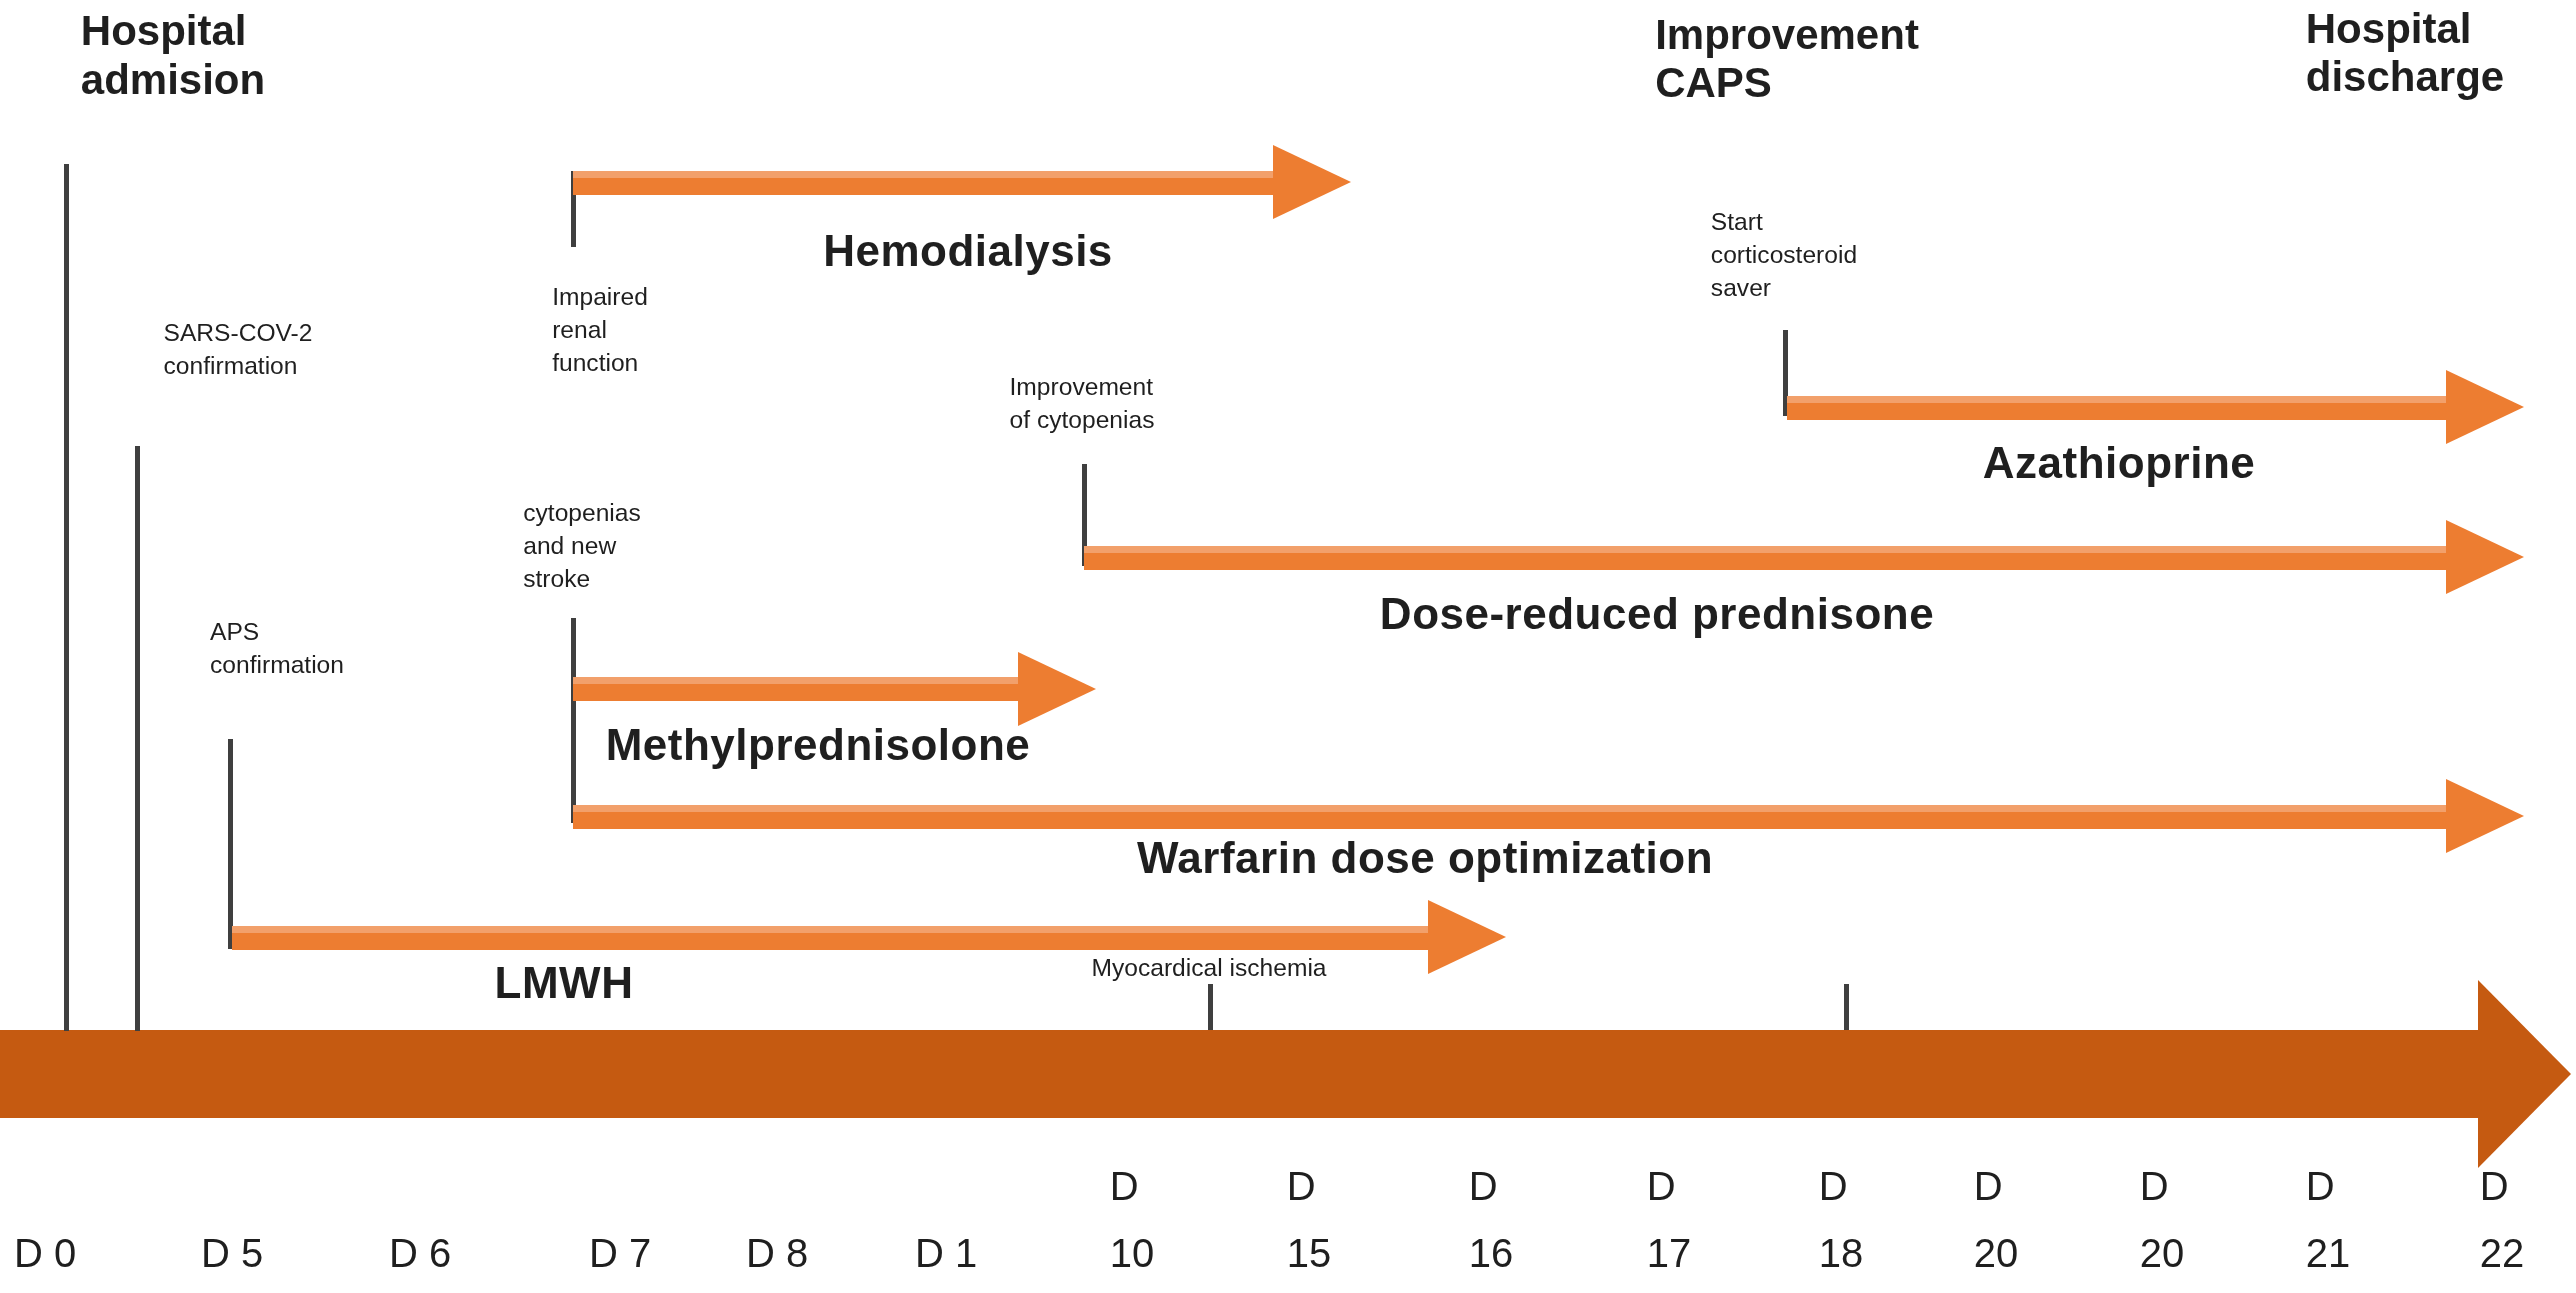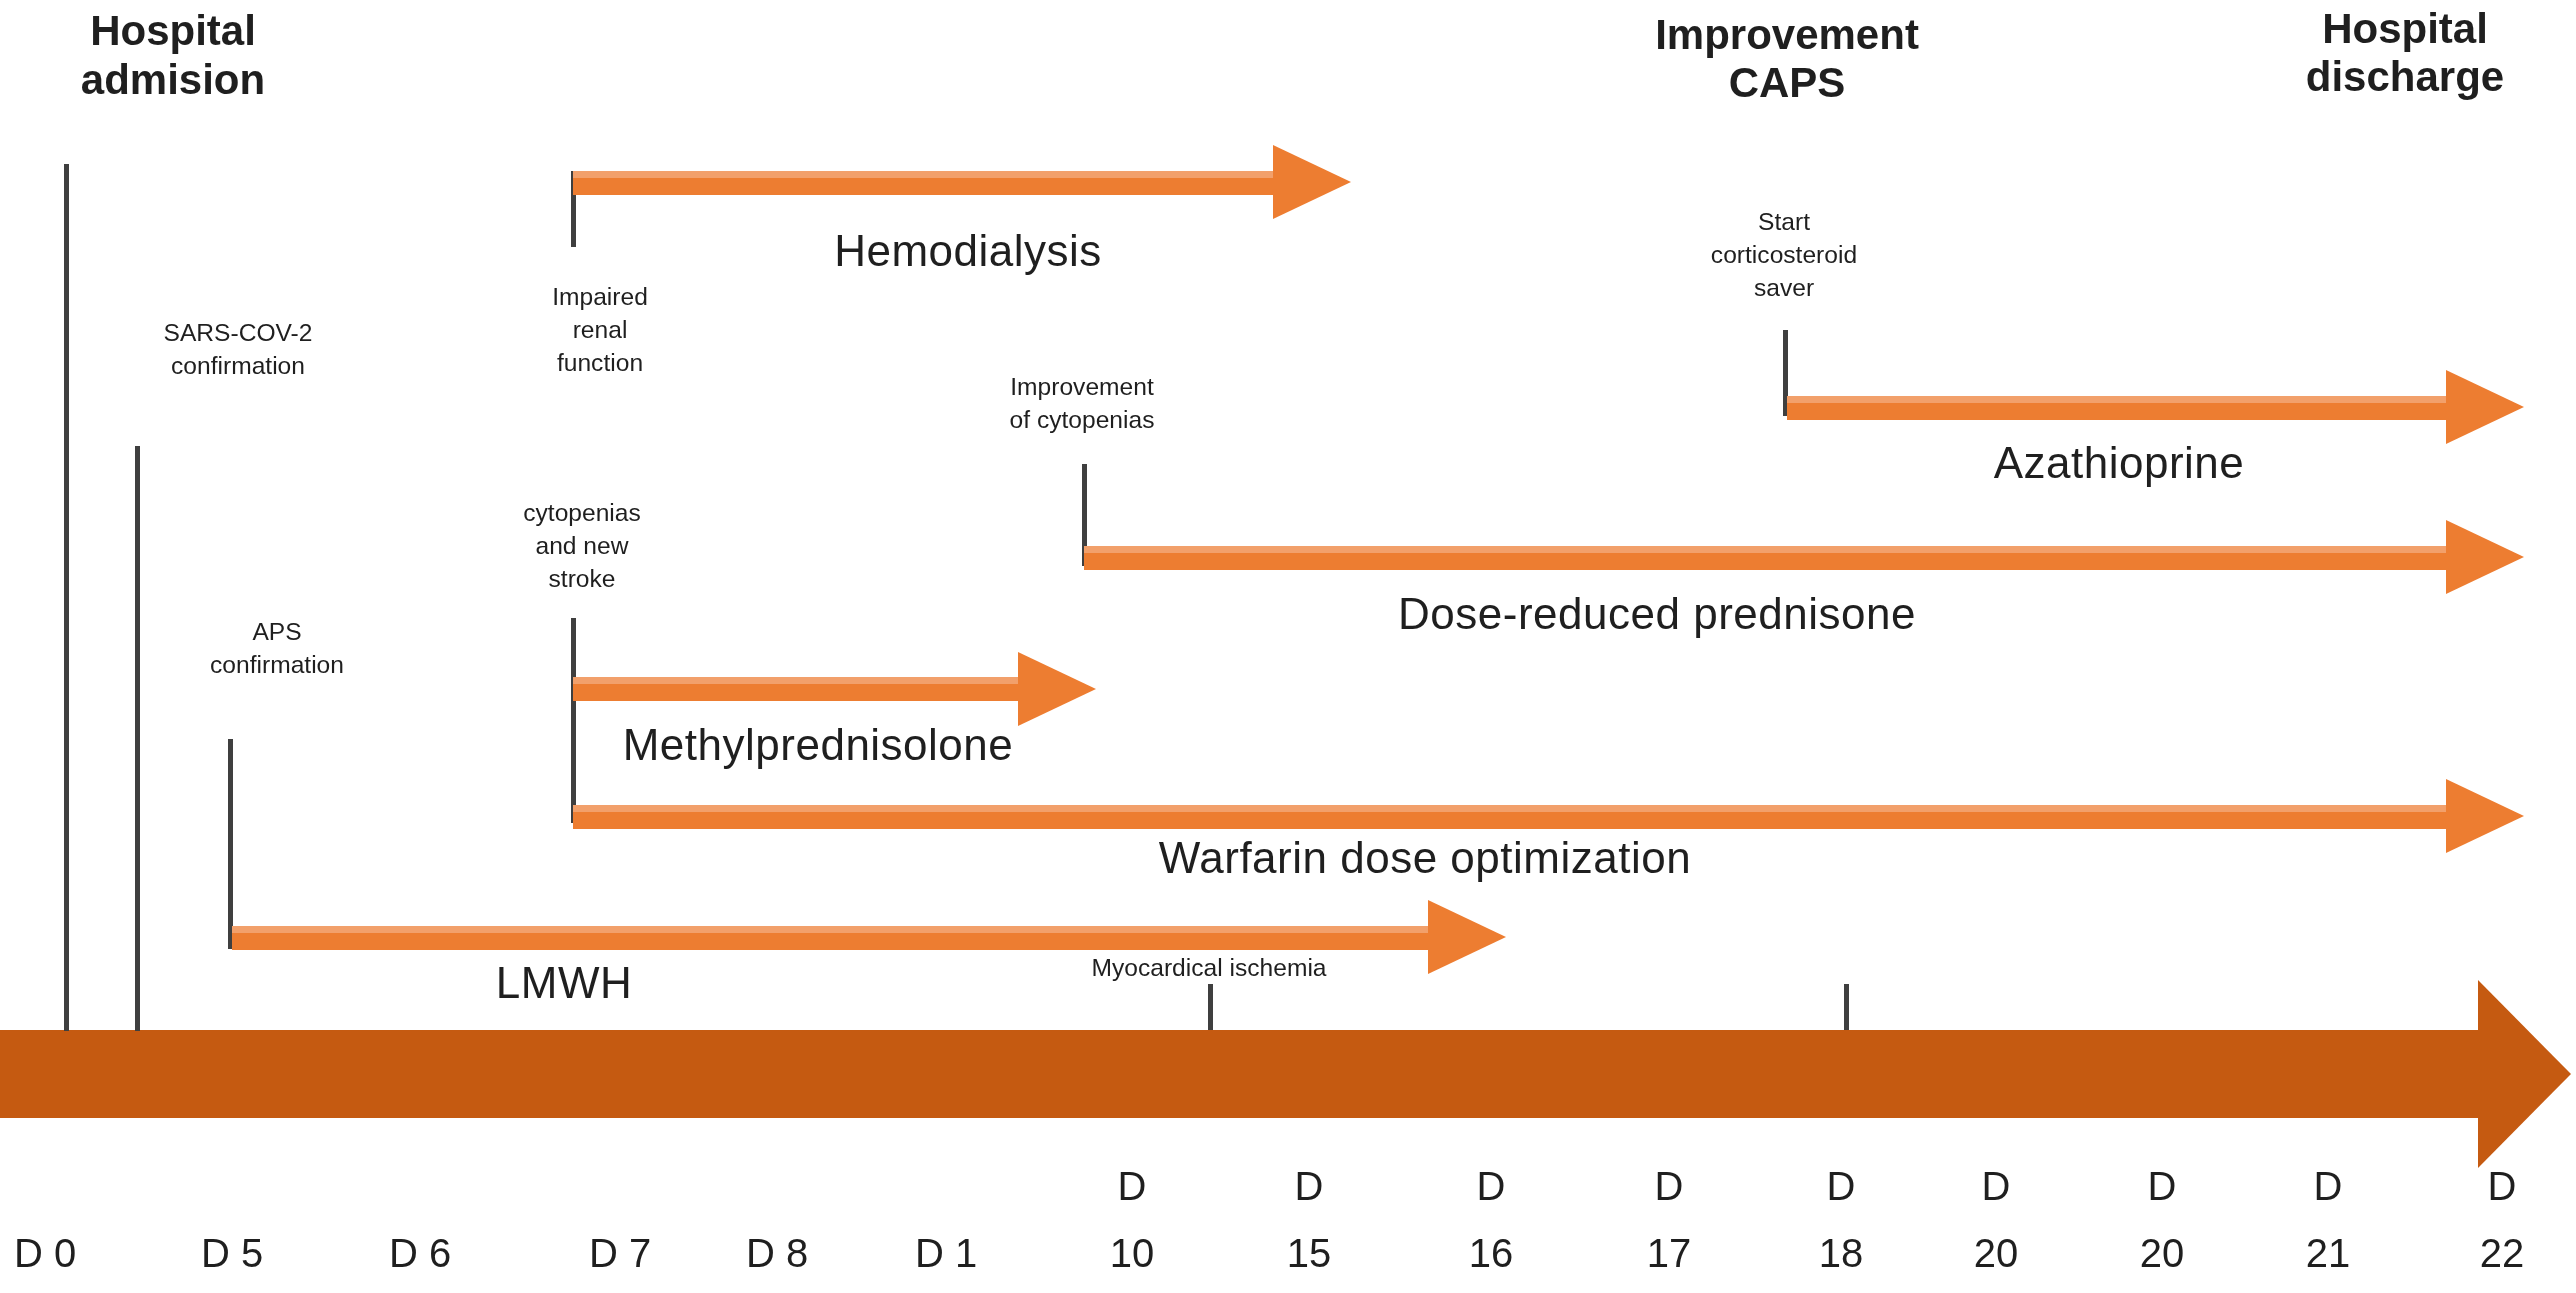--- a/index.html
+++ b/index.html
@@ -5,25 +5,25 @@
   html,body{margin:0;padding:0;background:#ffffff;}
   .canvas{
     position:relative;
     width:2576px;height:1293px;
     background:#ffffff;
     font-family:"Liberation Sans","DejaVu Sans",sans-serif;
     color:var(--text,#1f1f1f);
     overflow:hidden;
   }
   .abs{position:absolute;}
-  .ctr{transform:translateX(-50%);text-align:center;}
+  .ctr{transform:translateX(-50%);text-align:left;}
   .pre{white-space:pre-line;}
   .title{font-weight:700;font-size:42px;line-height:1.15;}
   .event{font-size:24.6px;line-height:1.35;font-weight:400;}
-  .treat{font-size:44px;font-weight:400;letter-spacing:0.5px;}
+  .treat{font-size:44px;font-weight:700;letter-spacing:0.5px;}
   .tick{width:4.5px;background:var(--tick,#3f3f3f);}
   .abody{
     height:23.6px;
     background:linear-gradient(to bottom,var(--arrow-light,#f2a06b) 0%,var(--arrow-light,#f2a06b) 30%,var(--arrow,#ED7D31) 30%);
   }
   .ahead{
     width:0;height:0;
     border-top:37px solid transparent;
     border-bottom:37px solid transparent;
     border-left:78px solid var(--arrow,#ED7D31);

